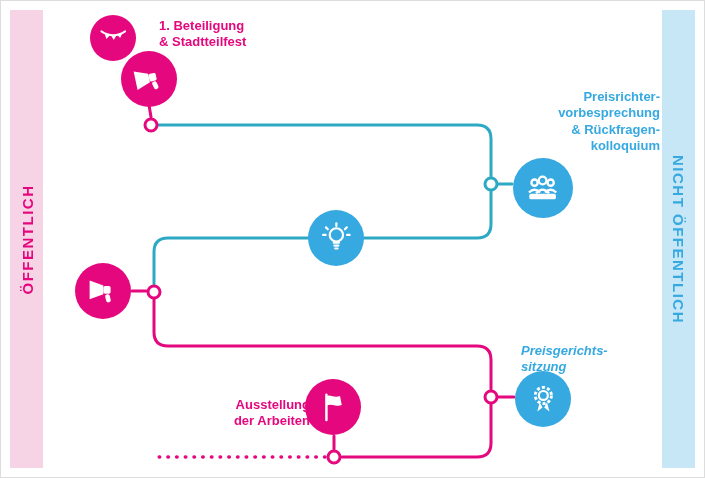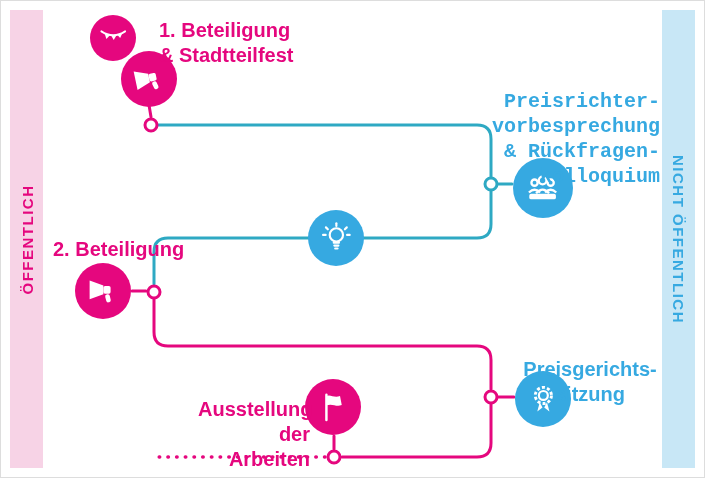--- a/index.html
+++ b/index.html
@@ -30,28 +30,28 @@
   .n-bunting{left:89px;top:14px;width:46px;height:46px;}
   .n-mega1{left:120px;top:50px;width:56px;height:56px;}
   .n-mega1 svg{transform:rotate(-12deg);}
   .n-jury{left:512px;top:157px;width:60px;height:60px;}
   .n-bulb{left:307px;top:209px;width:56px;height:56px;}
   .n-mega2{left:74px;top:262px;width:56px;height:56px;}
   .n-award{left:514px;top:370px;width:56px;height:56px;}
   .n-flag{left:304px;top:378px;width:56px;height:56px;}
 
   
-  .label{position:absolute;font-weight:bold;font-size:20px;line-height:1.25;white-space:pre-line;z-index:3;}
+  .label{position:absolute;font-weight:bold;font-size:13px;line-height:1.25;white-space:pre-line;z-index:3;}
   .label.pink{color:var(--pink,#e5077e);}
   .label.blue{color:var(--blue,#36a9e1);}
   .l-step1{left:158px;top:17px;}
-  .l-jury{right:44px;top:88px;text-align:right;font-family:Liberation Mono, monospace;}
+  .l-jury{right:44px;top:88px;text-align:right;}
   .l-bearbeitung{left:240px;top:178px;width:190px;text-align:center;}
   .l-step2{left:52px;top:236px;}
-  .l-preisgericht{left:520px;top:356px;width:138px;text-align:center;}
+  .l-preisgericht{left:520px;top:342px;width:138px;font-style:italic;}
   .l-ausstellung{left:197px;top:396px;width:112px;text-align:right;}
 </style>
 </head>
 <body>
 
 <div class="stage">
 
   <svg class="lines" width="705" height="478" viewBox="0 0 705 478" aria-hidden="true">
 
     <path class="flow pk" d="M148 104 L150 116"></path>
@@ -154,19 +154,18 @@
       <path d="M7.2 4.2 C10.2 2.8 12.4 5.8 16.6 4.2 L17.8 10.4 C13.8 12 11.6 9 7.2 10.6 Z" fill="#fff"></path>
     </svg>
   </div>
 
   <div class="label pink l-step1">1. Beteiligung
 &amp; Stadtteilfest</div>
   <div class="label blue l-jury">Preisrichter-
 vorbesprechung
 &amp; Rückfragen-
 kolloquium</div>
-  <div class="label pink l-step2">2. Beteiligung</div>
   <div class="label blue l-preisgericht">Preisgerichts-
 sitzung</div>
   <div class="label pink l-ausstellung">Ausstellung
 der Arbeiten</div>
 
 </div>
 
 </body></html>

